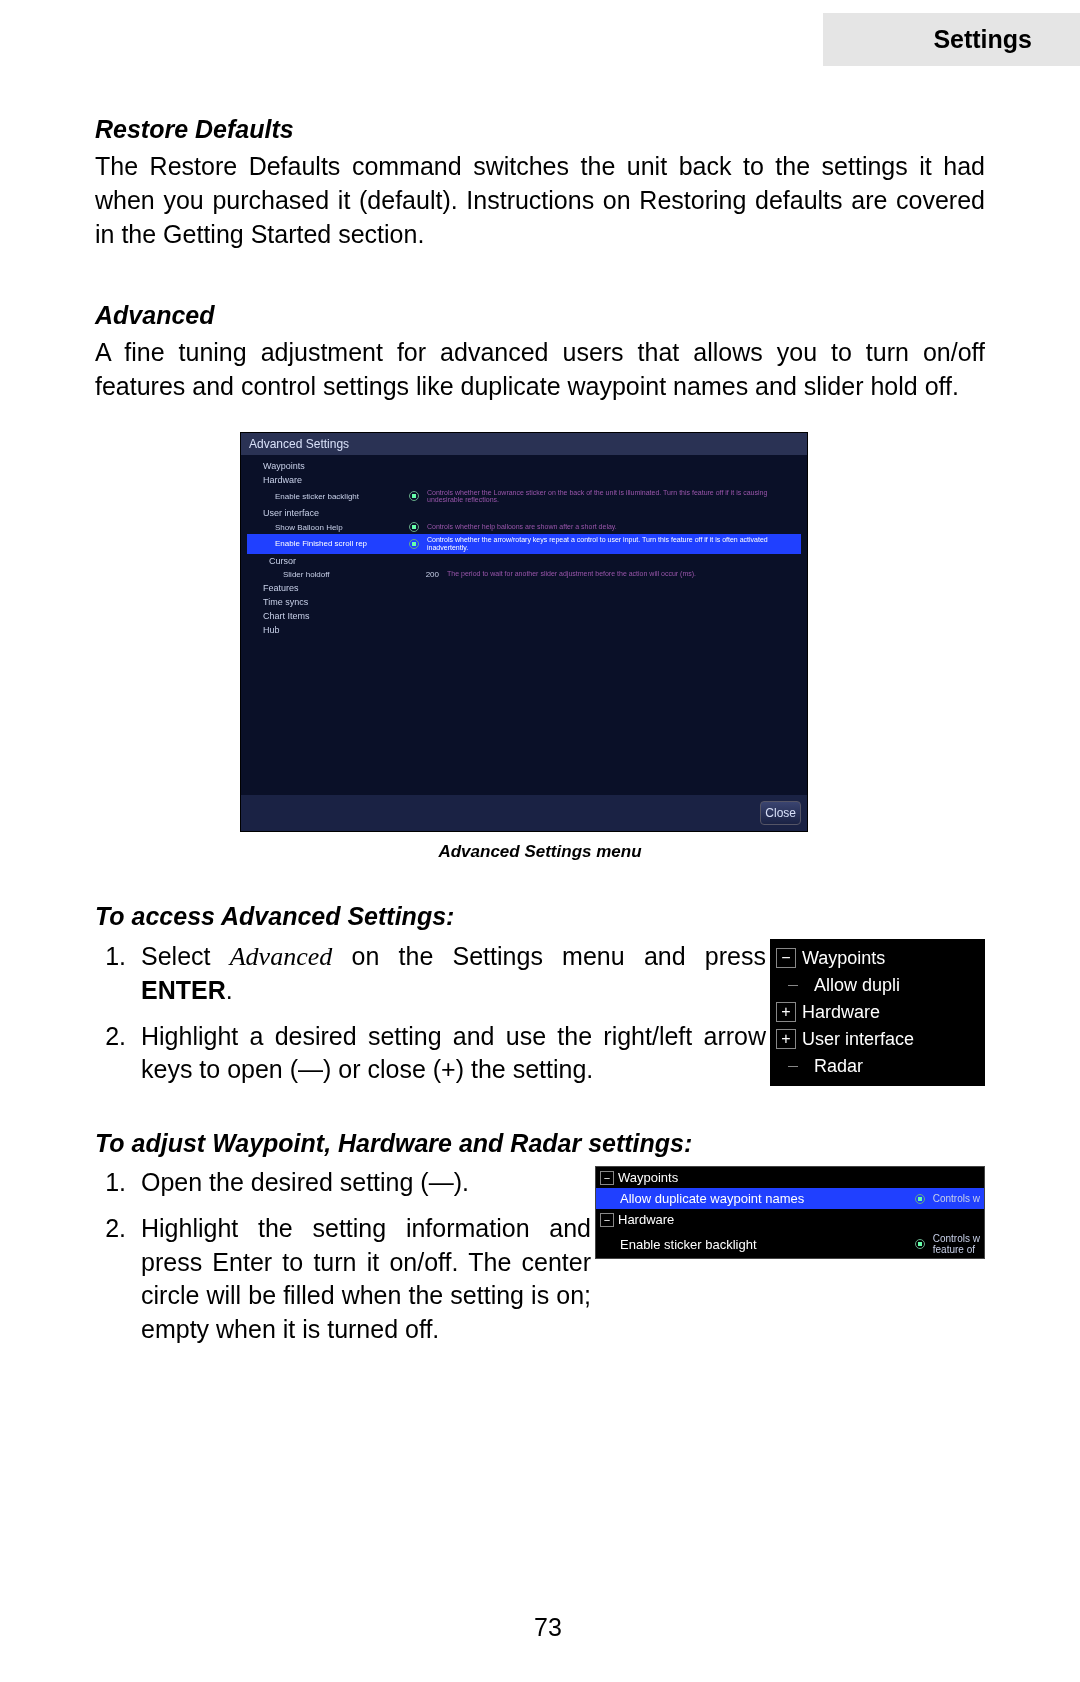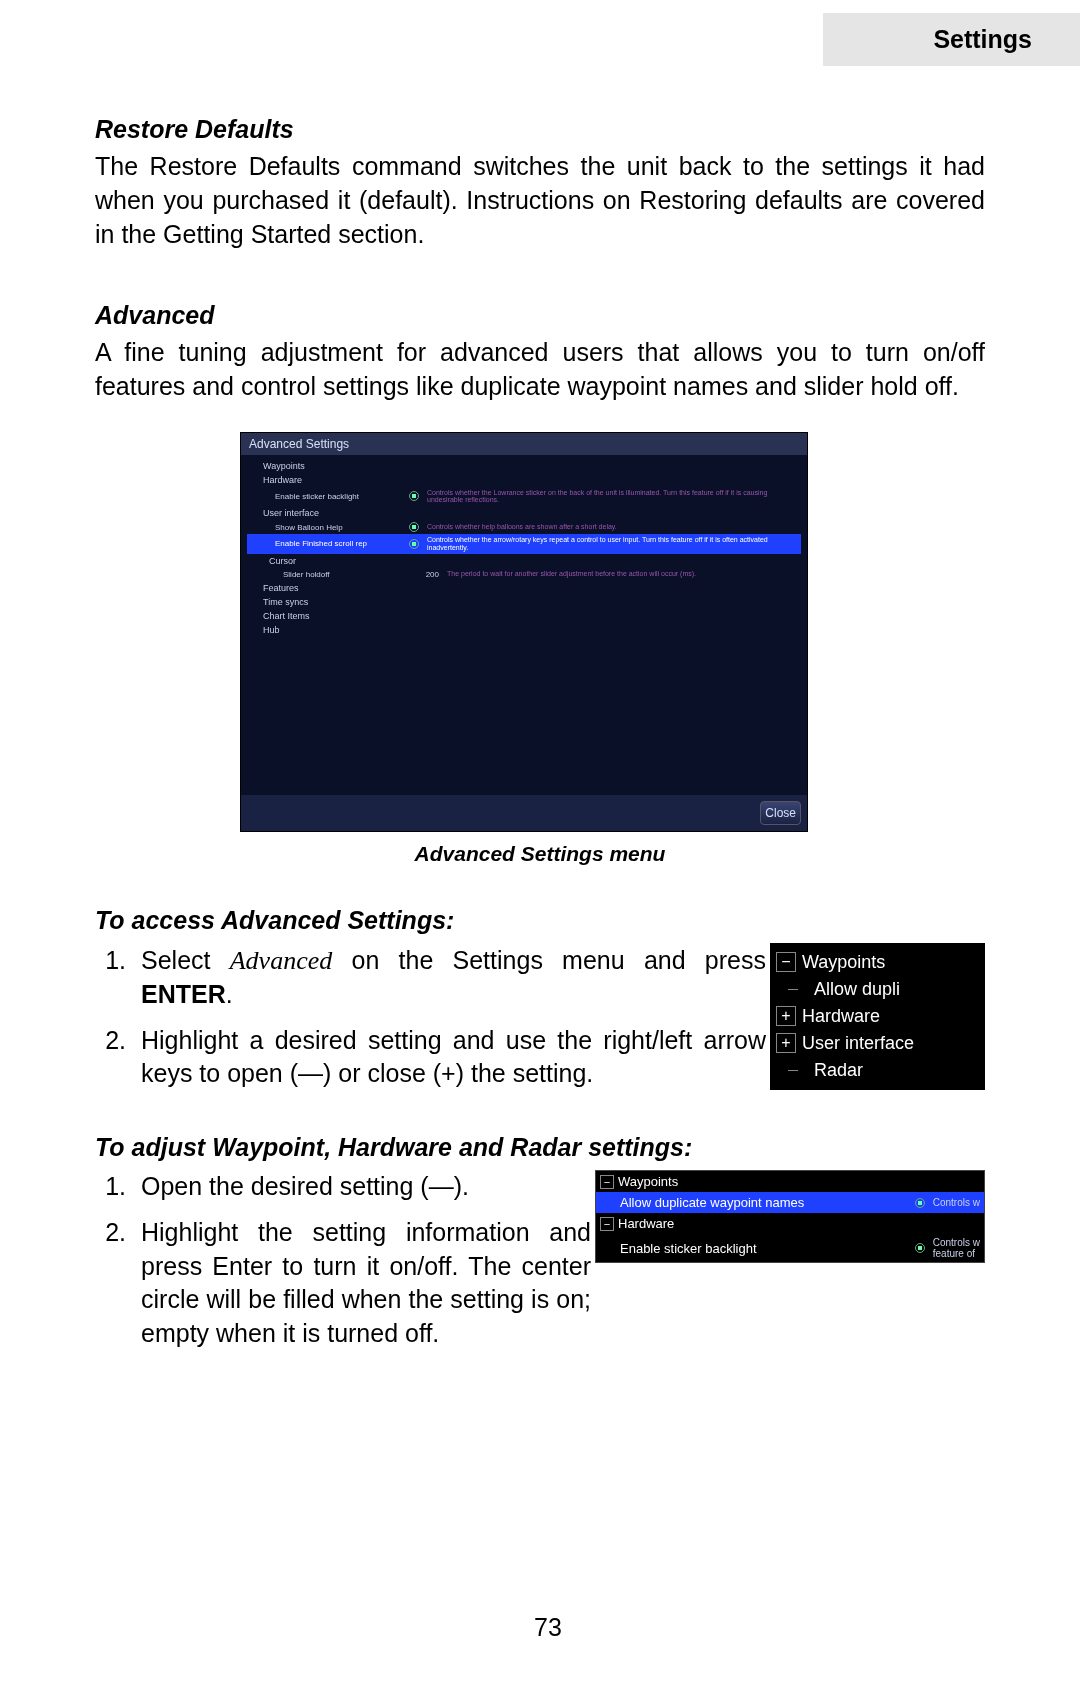--- a/index.html
+++ b/index.html
@@ -17,21 +17,21 @@
     top: 13px;
     right: 0;
     background: #e5e5e5;
     padding: 12px 48px 12px 110px;
     font-weight: bold;
     font-size: 25px;
   }
   .content { padding-top: 85px; }
   .section-h { font-weight: bold; font-style: italic; font-size: 25px; margin-top: 30px; margin-bottom: 6px; }
   .body-p { font-size: 25px; line-height: 1.35; text-align: justify; }
-  .fig-caption { font-weight: bold; font-style: italic; font-size: 21px; text-align: center; margin-top: 10px; }
+  .fig-caption { font-weight: bold; font-style: italic; font-size: 17px; text-align: center; margin-top: 10px; }
   .fig1-wrap { margin: 28px auto 0 auto; width: 600px; }
   .fig1 {
     width: 568px; height: 400px;
     background: linear-gradient(#1a1f3a, #0d1226);
     border: 1px solid #000;
     display: flex; flex-direction: column;
     font-size: 9px; color: #c8d0e8;
   }
   .fig1-titlebar { background: #2a3254; padding: 4px 8px; font-size: 12px; color: #d8e0f8; }
   .fig1-body { flex: 1; display: flex; flex-direction: column; padding: 4px 6px; background: #0a1028; }

